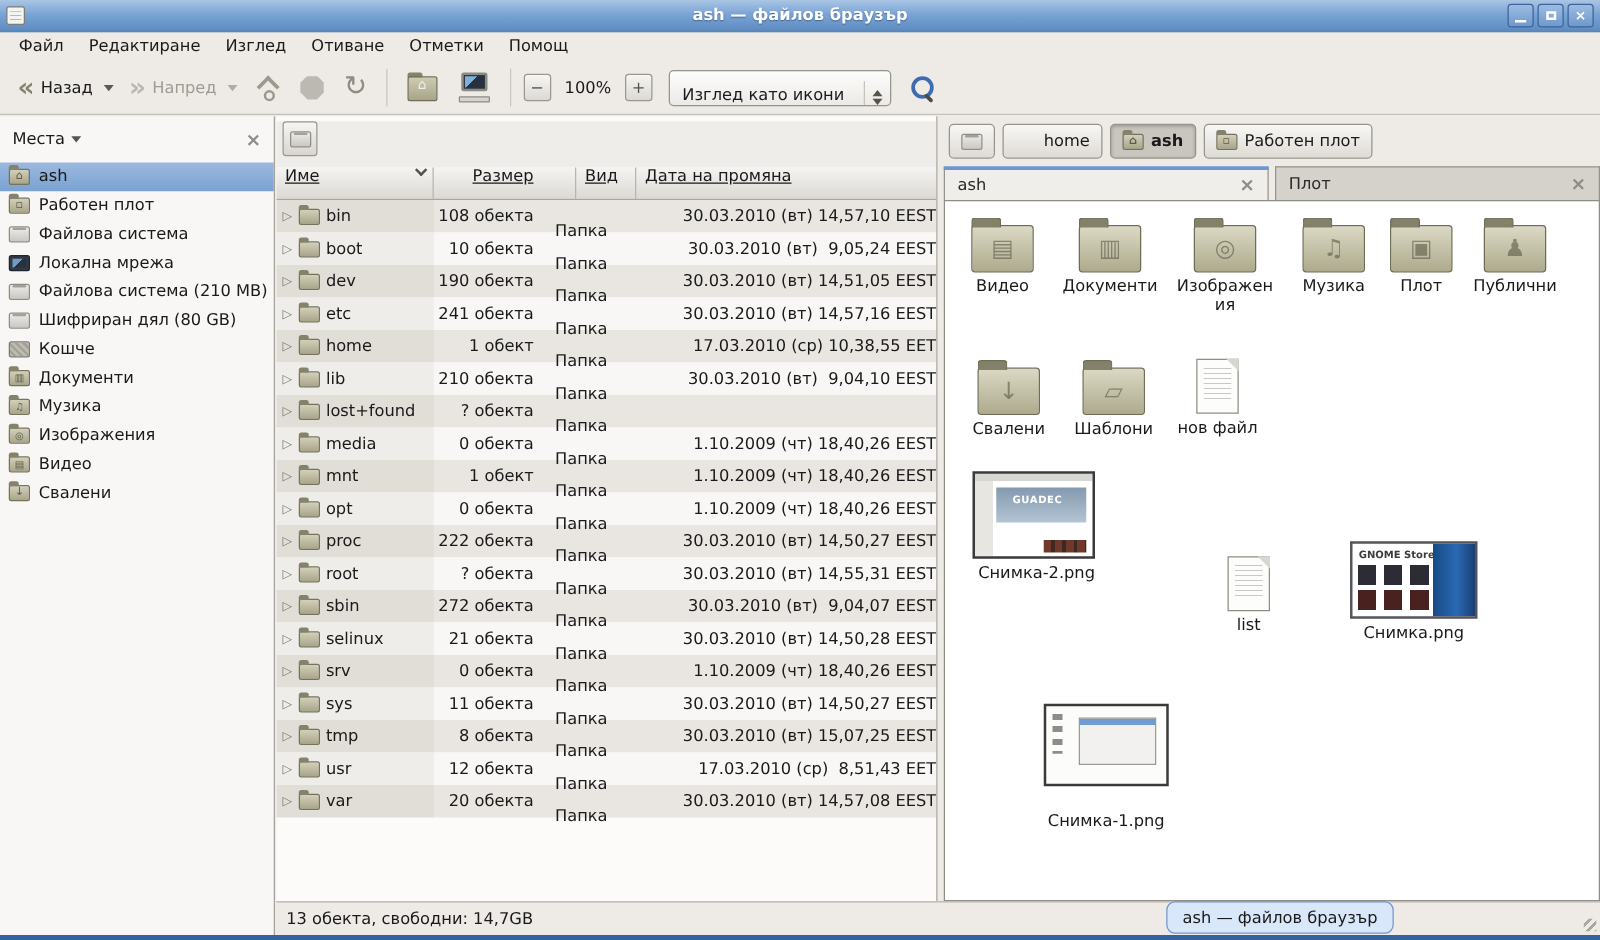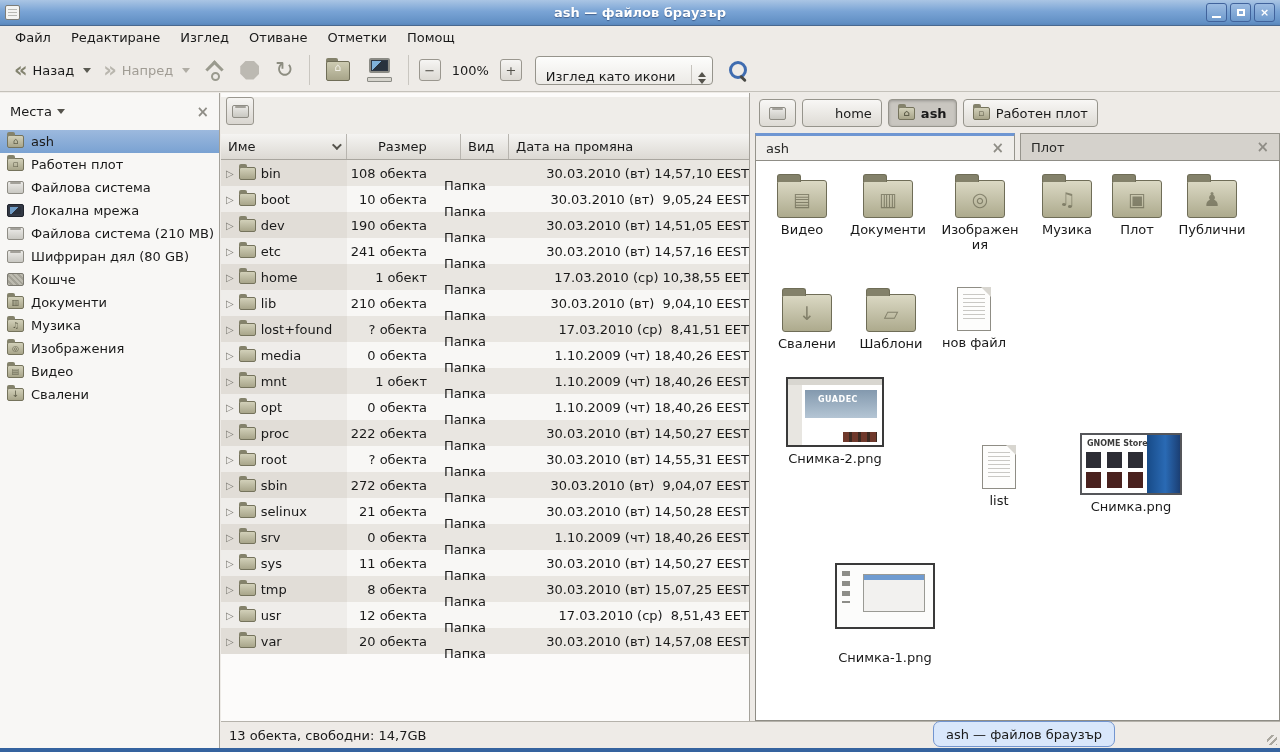--- a/index.html
+++ b/index.html
@@ -90,21 +90,21 @@
   .mi[data-kind="drive"]::after{content:"";position:absolute;right:2px;bottom:2px;left:2px;height:2px;background:#a3a19a;border-radius:1px;}
   .mi[data-kind="network"]{background:#323844;border:1px solid #20242d;}
   .mi[data-kind="network"]::after{content:"";position:absolute;inset:2px;background:linear-gradient(135deg,#6f9cc6 0 45%,#2b313c 45%);}
   .mi[data-kind="trash"]{background:repeating-linear-gradient(45deg,#bdbbb0 0 2px,#a3a196 2px 4px);border:1px solid #7b7970;}
   
   .middle{position:absolute;top:93px;left:221px;width:529px;bottom:31px;background:#fcfbfa;border-right:1px solid #a5a29b;overflow:hidden;}
   .tree-topbar{height:37px;background:#efede9;}
   .mini-btn{width:28px;height:28px;margin:4px 0 0 5px;border:1px solid #9a978f;border-radius:3px;
     background:linear-gradient(#f6f5f3,#d9d6d0);display:flex;align-items:center;justify-content:center;}
   .tree-header{height:26px;display:flex;background:linear-gradient(#f5f4f2,#dcd9d3);border-bottom:1px solid #a9a69f;}
-  .th{display:flex;align-items:center;padding:0 7px;border-right:1px solid #b8b5af;}
+  .th{display:flex;align-items:flex-start;padding:0 7px;border-right:1px solid #b8b5af;text-decoration:underline;}
   .th-name{width:126px;}
   .th-size{width:90px;margin-left:24px;}
   .th-type{width:48px;}
   .th-date{flex:1;border-right:none;}
   .sort-chev{margin-left:auto;width:7px;height:7px;border-right:2px solid #55534c;border-bottom:2px solid #55534c;transform:rotate(45deg) translateY(-2px);}
   .tr{display:flex;height:26px;align-items:center;background:#f8f7f5;}
   .tr:nth-of-type(odd){background:#e9e6e1;}
   .c-name{width:126px;height:100%;display:flex;align-items:center;gap:5px;padding-left:5px;background:rgba(95,85,65,.06);}
   .tw{font-size:10px;color:#7e7c75;flex:none;}
   .c-size{width:90px;text-align:right;padding-right:10px;}
@@ -168,21 +168,21 @@
   
   .fi:nth-of-type(1){left:12px;top:12px;width:68px;}
   .fi:nth-of-type(2){left:86px;top:12px;width:92px;}
   .fi:nth-of-type(3){left:182px;top:12px;width:84px;}
   .fi:nth-of-type(4){left:272px;top:12px;width:78px;}
   .fi:nth-of-type(5){left:352px;top:12px;width:58px;}
   .fi:nth-of-type(6){left:412px;top:12px;width:88px;}
   .fi:nth-of-type(7){left:12px;top:126px;width:78px;}
   .fi:nth-of-type(8){left:94px;top:126px;width:82px;}
   .fi:nth-of-type(9){left:180px;top:126px;width:76px;}
-  .fi:nth-of-type(10){left:28px;top:216px;width:102px;}
+  .fi:nth-of-type(10){left:18px;top:216px;width:102px;align-items:flex-end;}
   .fi:nth-of-type(11){left:212px;top:284px;width:62px;}
   .fi:nth-of-type(12){left:320px;top:272px;width:110px;}
   .fi:nth-of-type(13){left:76px;top:402px;width:106px;gap:22px;}
   
   .bottomstrip{position:absolute;left:0;right:0;bottom:0;height:4px;background:#35639f;}
   .overlay-label{position:absolute;left:933px;top:721px;height:26px;display:flex;align-items:center;
     padding:0 12px;background:#d9e7fb;border:1px solid #7295d0;border-radius:7px;z-index:5;}
 </style>
 </head>
 <body>
@@ -393,21 +393,20 @@
         <span class="c-date">30.03.2010 (вт)  9,04,10 EEST</span>
       </div>
       <div class="tr">
         <span class="c-name">
           <i class="tw">▷</i>
           <i class="mi" data-kind="folder-plain"></i>
           <span>lost+found</span>
         </span>
         <span class="c-size">? обекта</span>
         <span class="c-type">Папка</span>
-        <span class="c-date">17.03.2010 (ср)  8,41,51 EET</span>
       </div>
       <div class="tr">
         <span class="c-name">
           <i class="tw">▷</i>
           <i class="mi" data-kind="folder-plain"></i>
           <span>media</span>
         </span>
         <span class="c-size">0 обекта</span>
         <span class="c-type">Папка</span>
         <span class="c-date"> 1.10.2009 (чт) 18,40,26 EEST</span>

